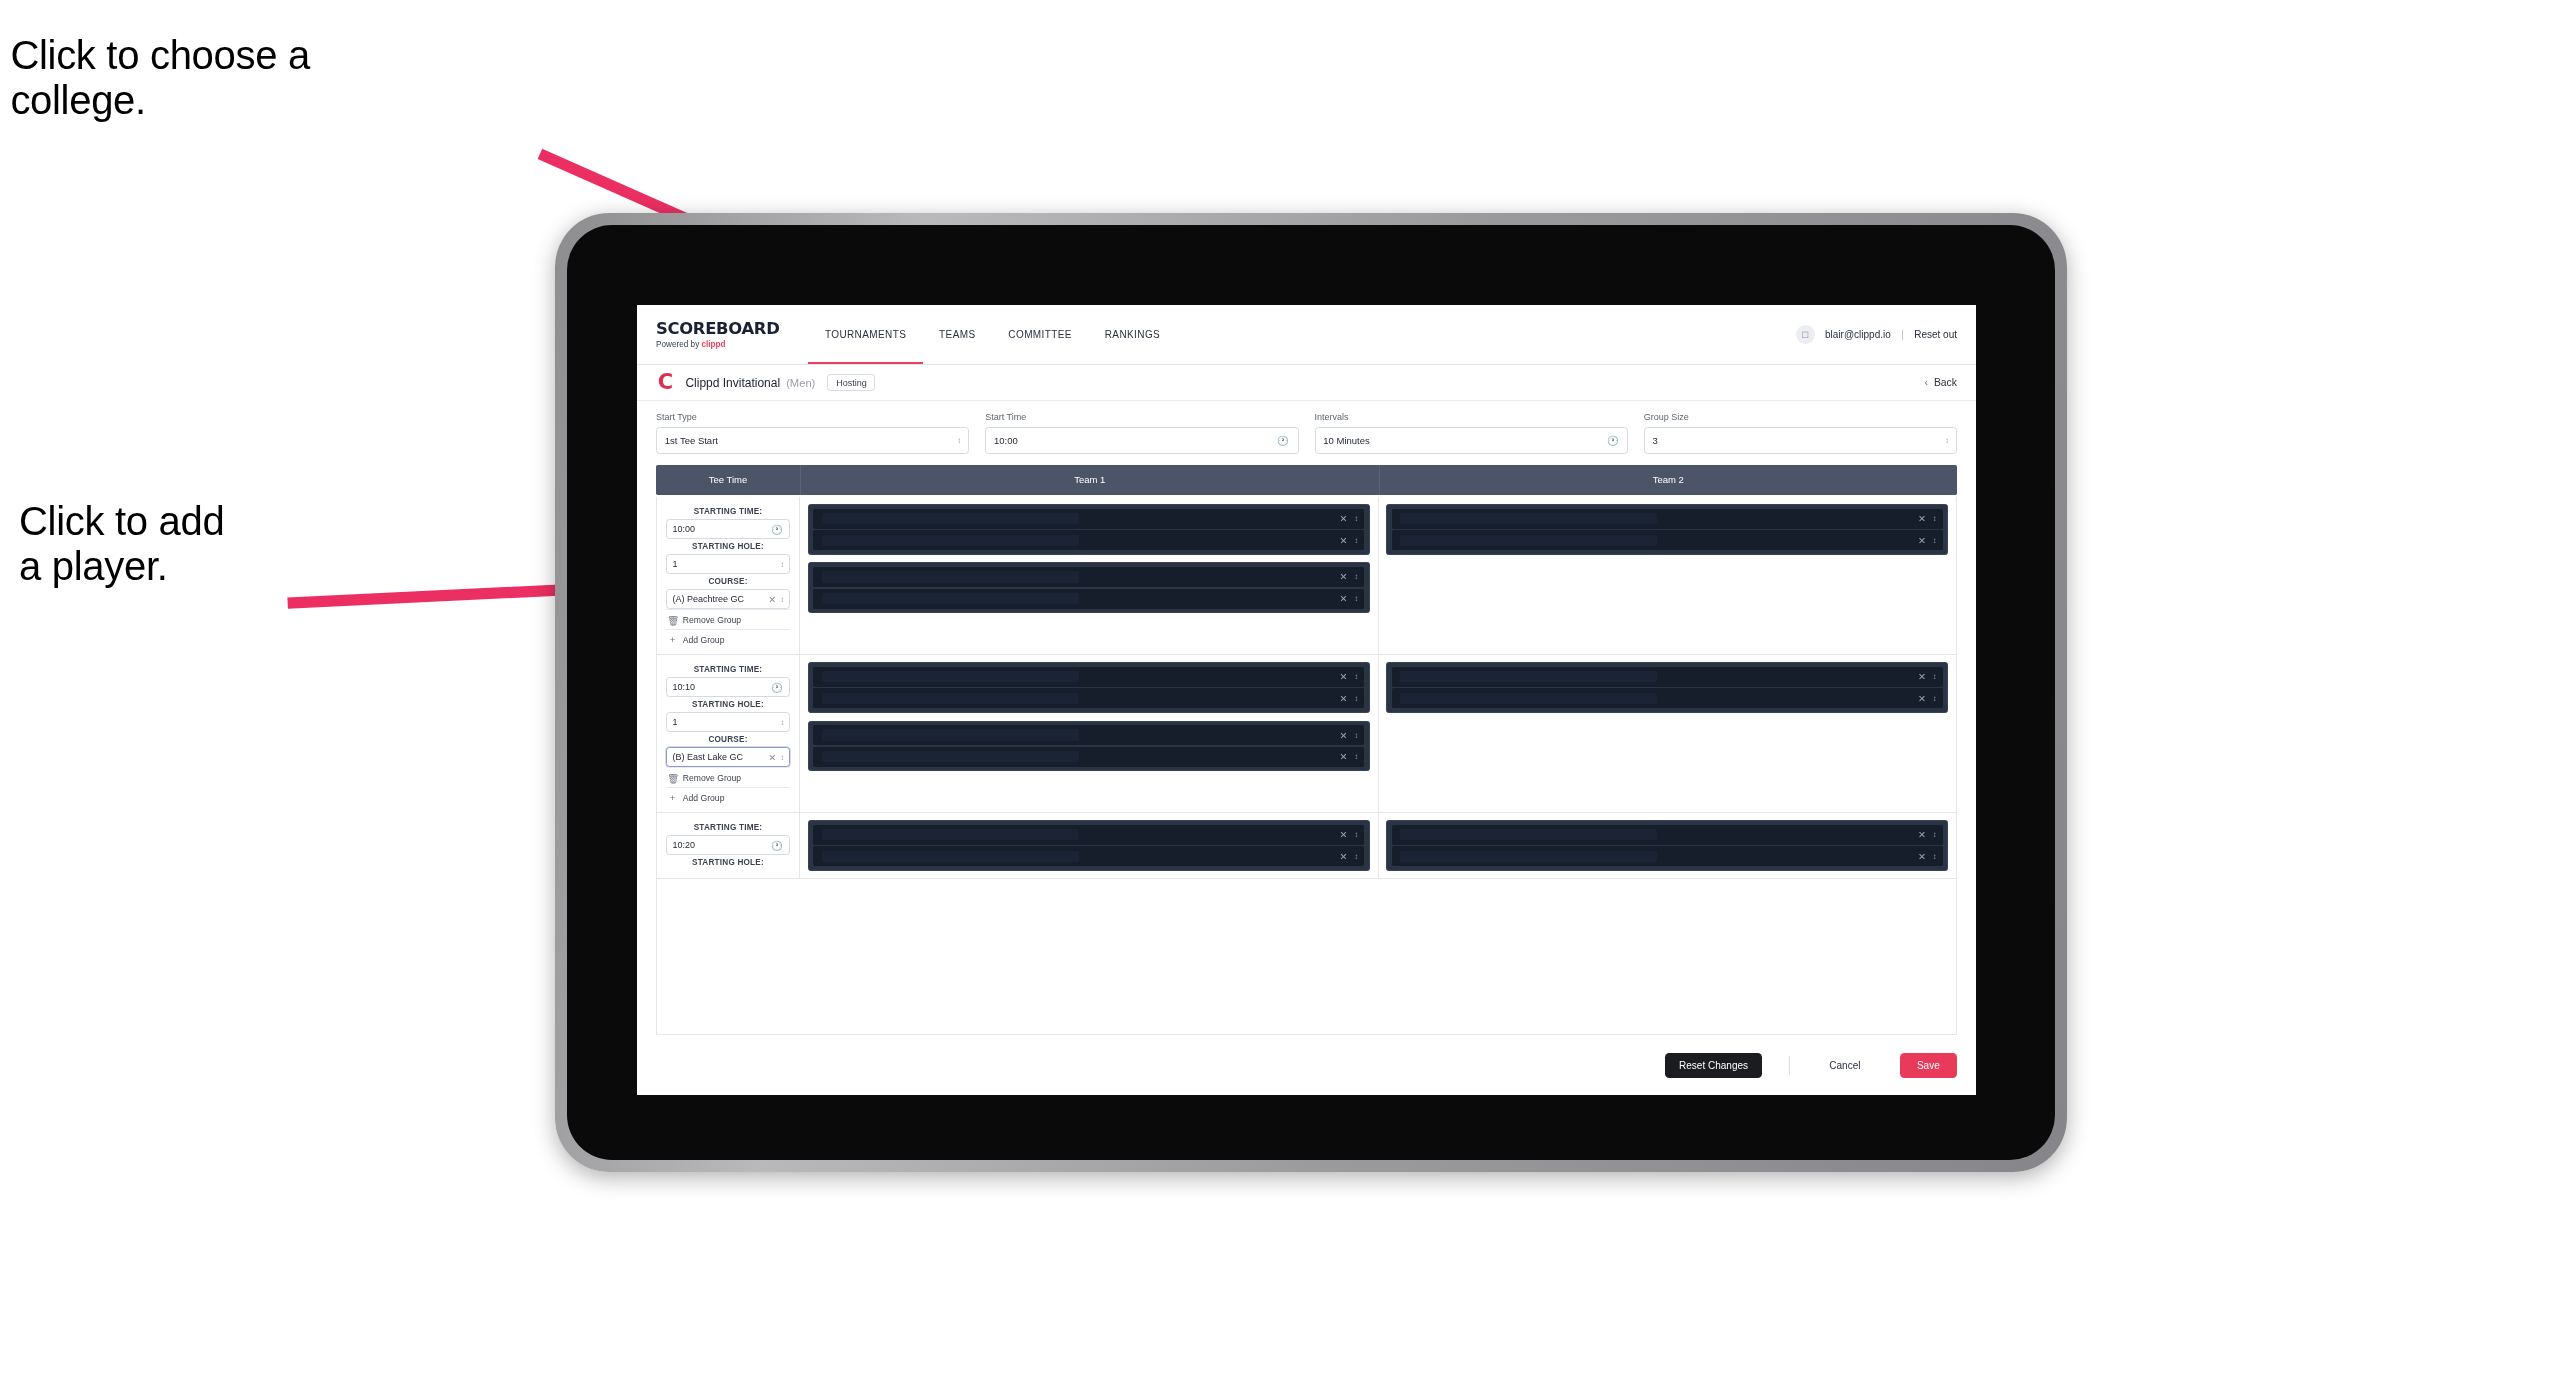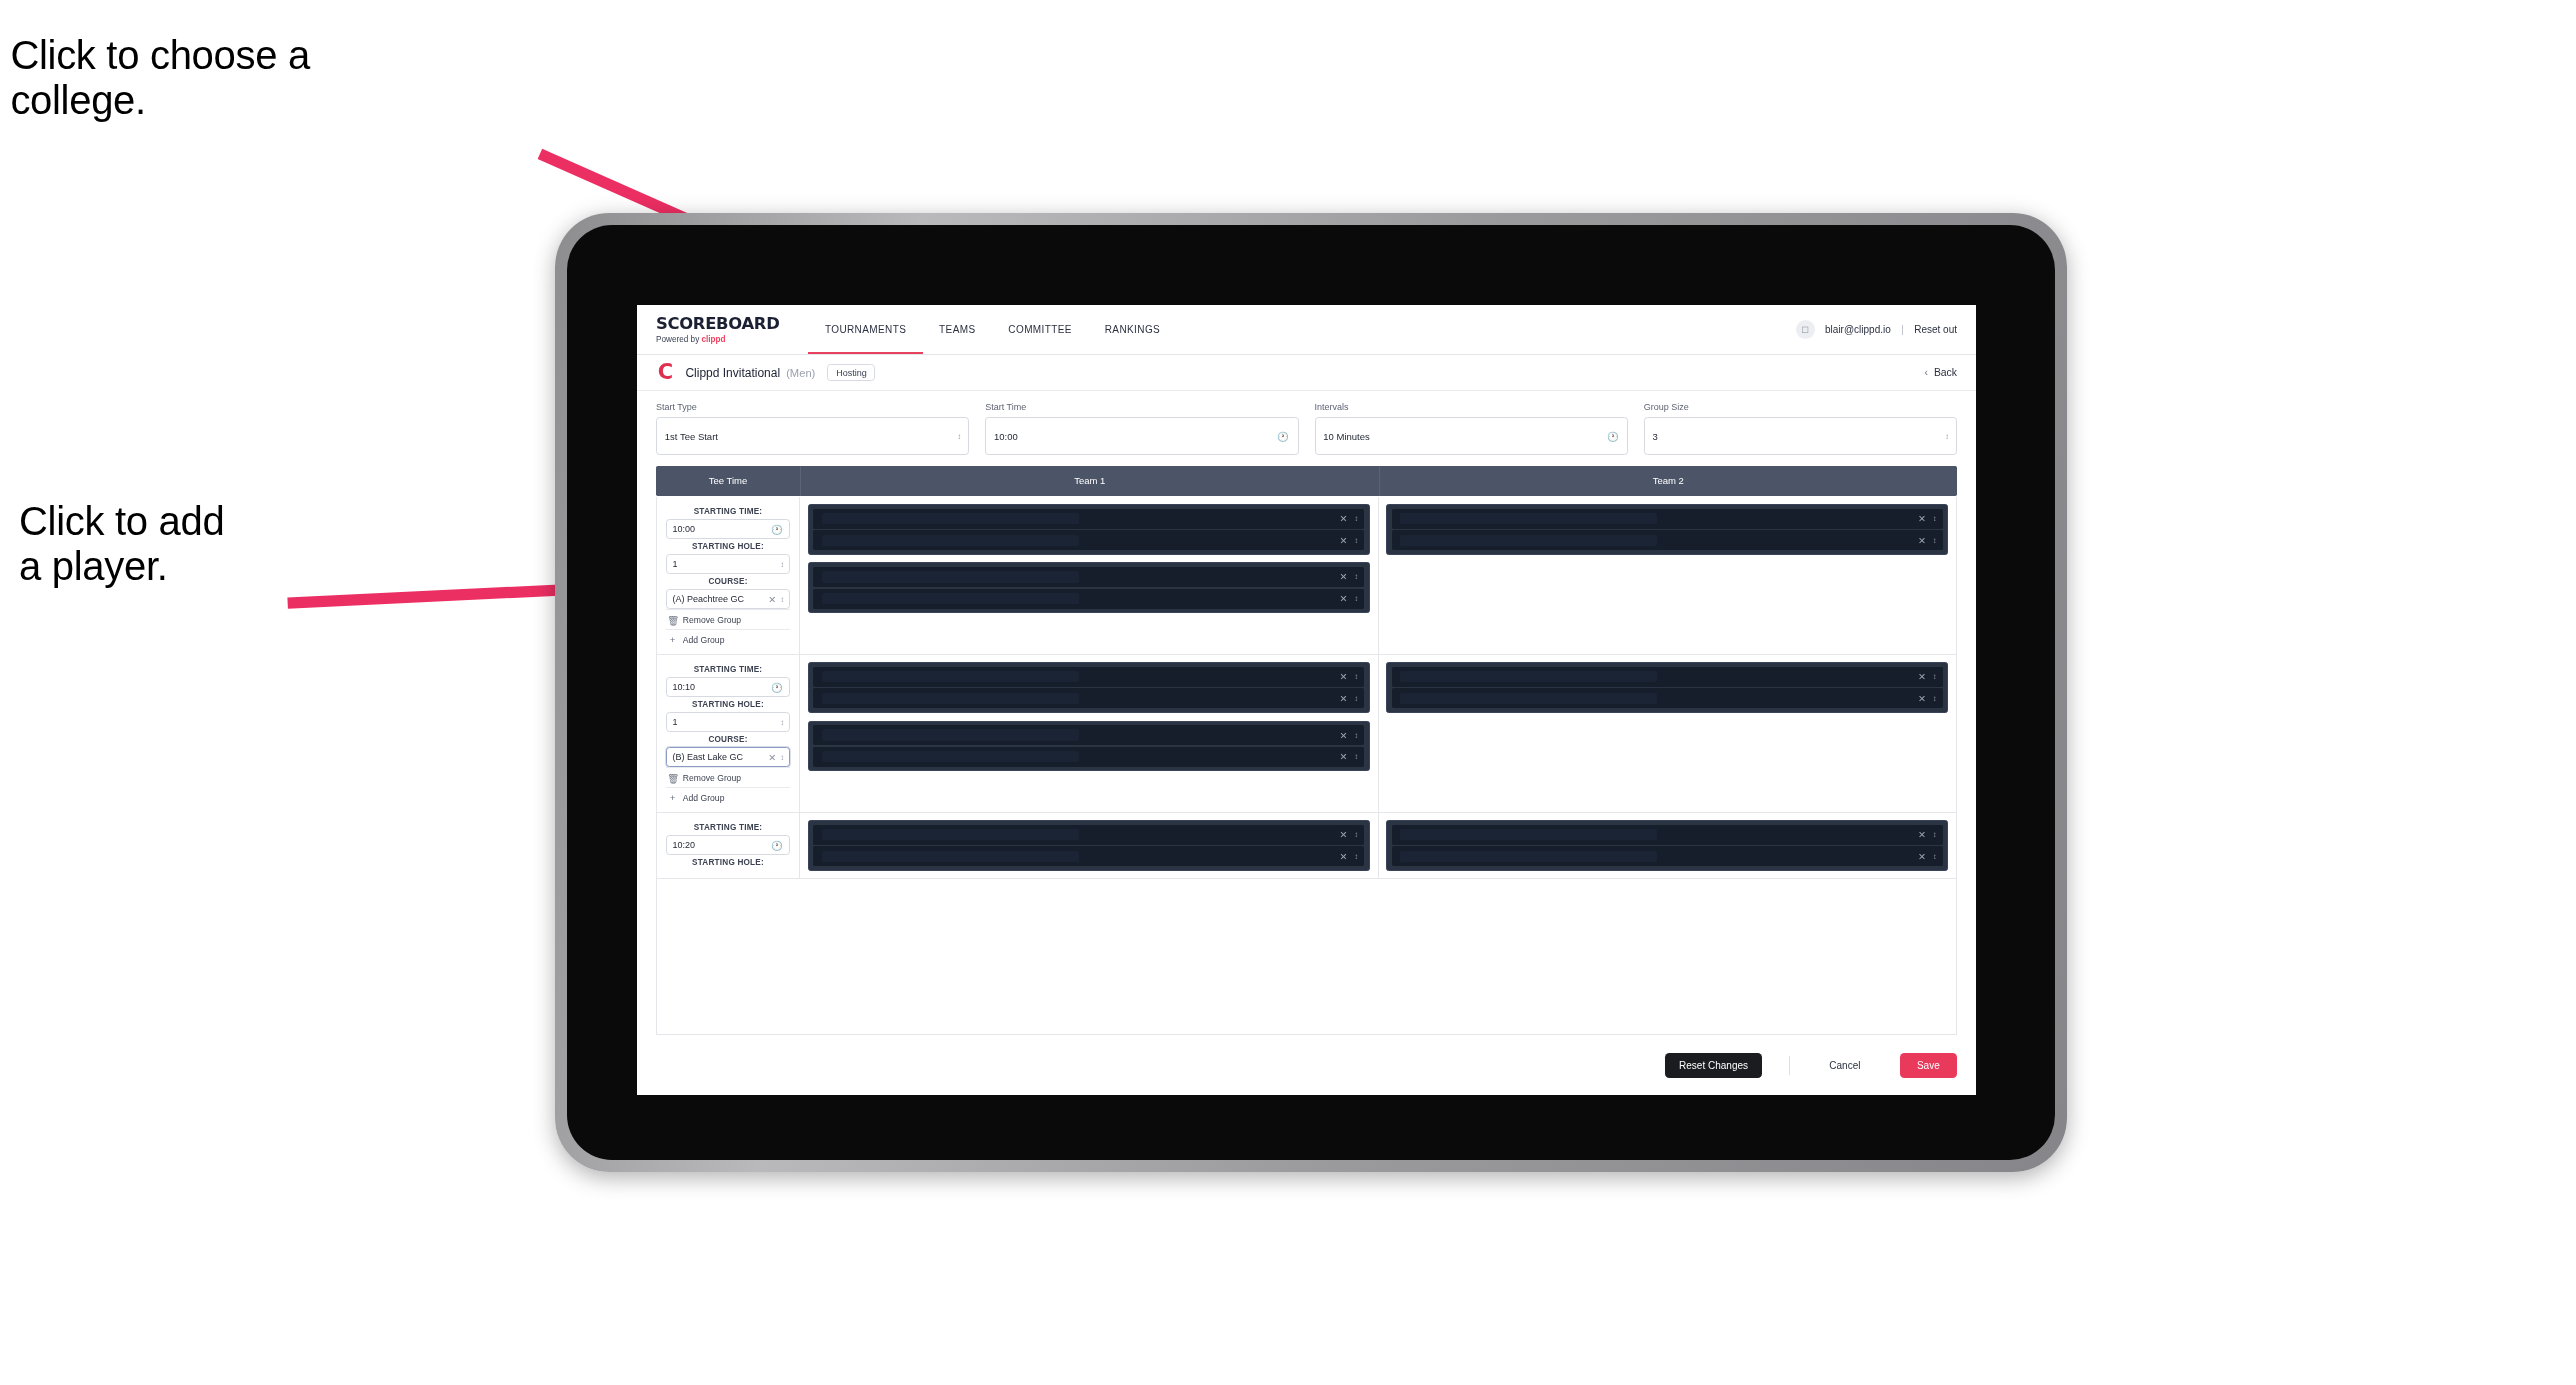--- a/index.html
+++ b/index.html
@@ -65,21 +65,21 @@
     left: 637px; top: 305px;
     width: 1339px; height: 790px;
     background: #ffffff;
     overflow: hidden;
     font-size: 11.2px;
     color: #1f2430;
   }
 
   
   #topnav {
-    height: 50px; display: flex; align-items: stretch;
+    height: 60px; display: flex; align-items: stretch;
     border-bottom: 0.9px solid #e2e4e8; background: #fff;
     padding-left: 19px;
   }
   .brand { display: flex; flex-direction: column; justify-content: center; padding-right: 29px; }
   .brand-title {
     font-family: "DejaVu Sans", sans-serif;
     font-weight: 700; font-size: 16.4px; letter-spacing: -0.3px;
     color: #1b2133; line-height: 1;
   }
   .brand-sub { font-size: 8.2px; color: #3a4153; margin-top: 2.6px; }
@@ -125,21 +125,21 @@
     margin-left: auto; display: flex; align-items: center; gap: 6px;
     font-size: 10.4px; color: #2a3040; cursor: pointer;
   }
   .chev-l { font-size: 10.4px; color: #6b7280; }
 
   
   #filterbar { display: flex; gap: 16px; padding: 11.2px 19px 10.4px; background: #fff; }
   .fld { flex: 1; display: flex; flex-direction: column; }
   .fld-label { font-size: 9px; color: #5d6473; margin-bottom: 5.2px; }
   .fld-box {
-    height: 38px; border: 0.9px solid #d6d9e0; border-radius: 3.5px; background: #fff;
+    height: 27px; border: 0.9px solid #d6d9e0; border-radius: 3.5px; background: #fff;
     display: flex; align-items: center; padding: 0 7.8px;
     font-size: 9.5px; color: #1f2430; cursor: pointer;
   }
   .fld-val { flex: 1; white-space: nowrap; overflow: hidden; }
   .ico { color: #8b919e; font-size: 9.5px; flex: none; }
   .ico-updown { font-size: 7.8px; letter-spacing: -0.9px; }
 
   
   #tablehead {
     display: flex; background: #4c5567; color: #fff;

